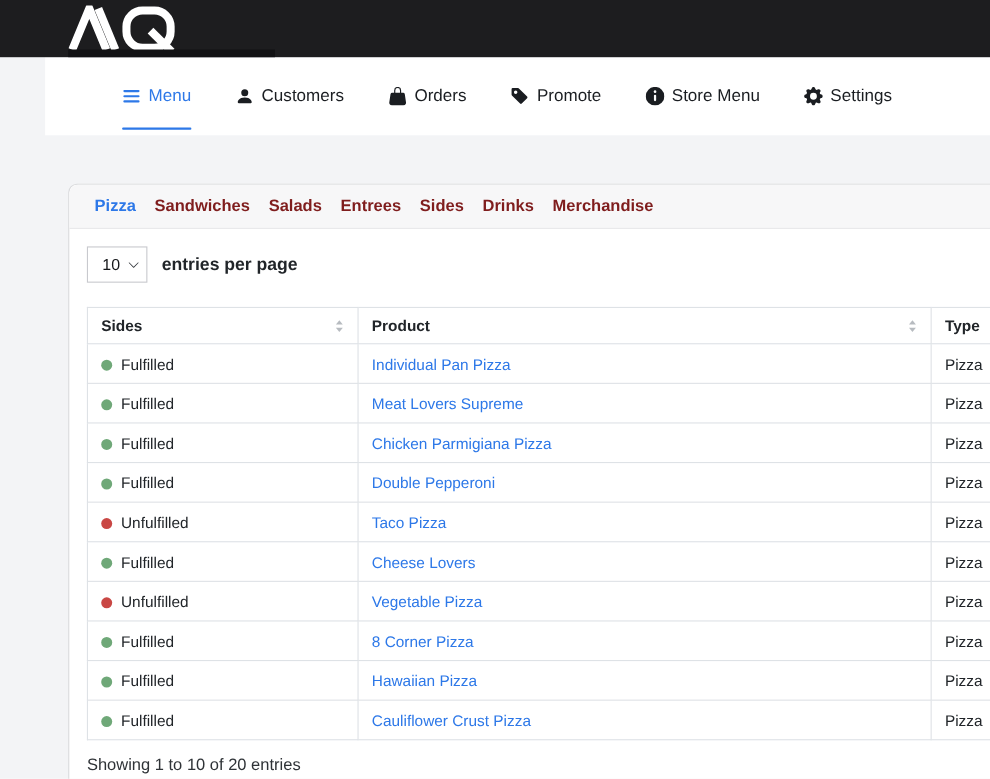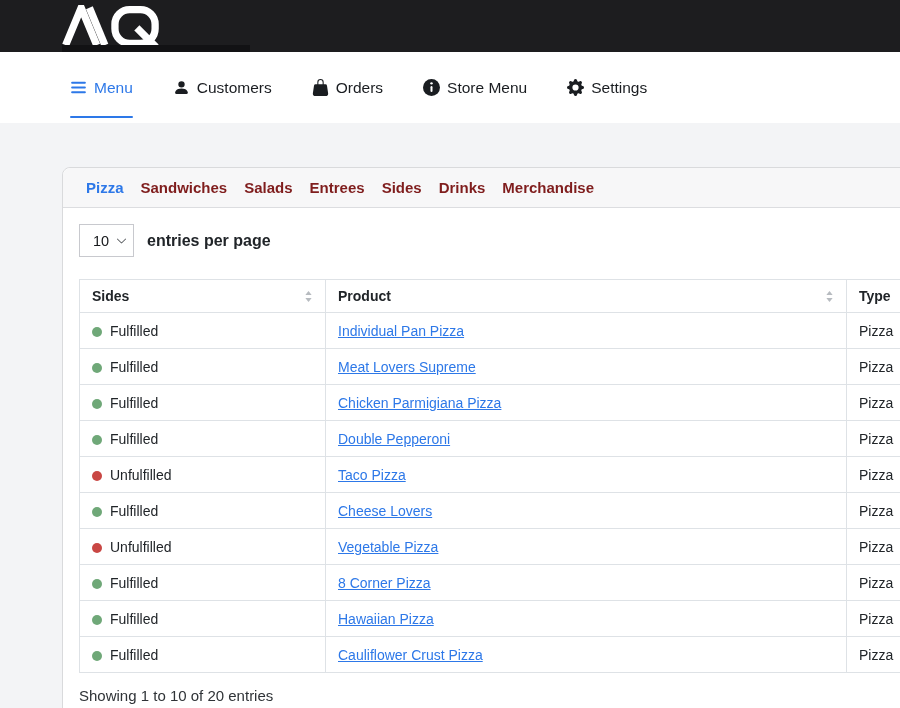--- a/index.html
+++ b/index.html
@@ -13,21 +13,21 @@
   }
 
   
   .topbar { height: 52px; background: #1d1d1f; position: relative; }
   .logo { position: absolute; left: 62px; top: 5px; height: 42px; cursor: pointer; }
   .logo svg { height: 42px; display: block; }
   .logo-strip { position: absolute; left: 62px; top: 45px; width: 188px; height: 7px; background: #121214; }
 
   
   .navbar { height: 71px; background: #ffffff; display: flex; align-items: center;
-            padding-left: 70px; gap: 40px; }
+            padding-left: 70px; gap: 40px; margin-left: 41px; }
   .nav-item { position: relative; display: flex; align-items: center; gap: 7px;
               height: 100%; font-size: 15.5px; color: #1a1d21; cursor: pointer; white-space: nowrap; }
   .nav-item.active { color: var(--accent); }
   .nav-icon { display: flex; }
   .nav-icon svg { width: 17px; height: 17px; display: block; }
   .nav-underline { position: absolute; left: 0; right: 0; bottom: 5px; height: 2px;
                    background: var(--accent); border-radius: 1px; }
 
   
   .content { padding: 44px 0 0 62px; }
@@ -52,21 +52,21 @@
 
   
   table { border-collapse: collapse; width: 1000px; table-layout: fixed; background: #fff; }
   th, td { border: 1px solid #dee2e6; }
   th { text-align: left; font-size: 14px; font-weight: 700; color: #212529; padding: 8px 12px; }
   .th-inner { display: flex; align-items: center; justify-content: space-between; gap: 6px; }
   td { font-size: 14px; color: #212529; padding: 9.5px 12px; }
   .sort-icon svg { width: 9px; height: 13px; display: block; }
   .dot { width: 10px; height: 10px; border-radius: 50%; display: inline-block;
          margin-right: 8px; vertical-align: -1px; }
-  .product-link { color: var(--accent); text-decoration: underline; cursor: pointer; }
+  .product-link { color: var(--accent); cursor: pointer; }
 
   .table-info { margin-top: 14px; font-size: 15px; color: #2f3337; }
 </style>
 </head>
 <body>
 
 <div class="topbar">
   <div class="logo" aria-label="AIQ">
     <svg viewBox="0 0 112 46" fill="none">
       <path d="M4 44 L21 3 L38 44" stroke="#fff" stroke-width="8" stroke-linejoin="miter"></path>
@@ -96,20 +96,28 @@
       </span>
       <span class="nav-label">Customers</span>
     </div>
     <div class="nav-item">
       <span class="nav-icon">
         <svg viewBox="0 0 16 16" fill="currentColor">
           <path d="M8 1a2 2 0 0 1 2 2v2H6V3a2 2 0 0 1 2-2zm3 4V3a3 3 0 1 0-6 0v2H3.36a1.5 1.5 0 0 0-1.483 1.277L.85 13.13A2.5 2.5 0 0 0 3.322 16h9.355a2.5 2.5 0 0 0 2.473-2.87l-1.028-6.853A1.5 1.5 0 0 0 12.64 5H11z"></path>
         </svg>
       </span>
       <span class="nav-label">Orders</span>
+    </div>
+    <div class="nav-item">
+      <span class="nav-icon">
+        <svg viewBox="0 0 16 16" fill="currentColor">
+          <path d="M2 1a1 1 0 0 0-1 1v4.586a1 1 0 0 0 .293.707l7 7a1 1 0 0 0 1.414 0l4.586-4.586a1 1 0 0 0 0-1.414l-7-7A1 1 0 0 0 6.586 1H2zm4 3.5a1.5 1.5 0 1 1-3 0 1.5 1.5 0 0 1 3 0z"></path>
+        </svg>
+      </span>
+      <span class="nav-label">Promote</span>
     </div>
     <div class="nav-item">
       <span class="nav-icon">
         <svg viewBox="0 0 16 16">
           <circle cx="8" cy="8" r="8" fill="currentColor"></circle>
           <rect x="7.05" y="6.7" width="1.9" height="5.5" rx="0.95" fill="#fff"></rect>
           <circle cx="8" cy="4.1" r="1.15" fill="#fff"></circle>
         </svg>
       </span>
       <span class="nav-label">Store Menu</span>

